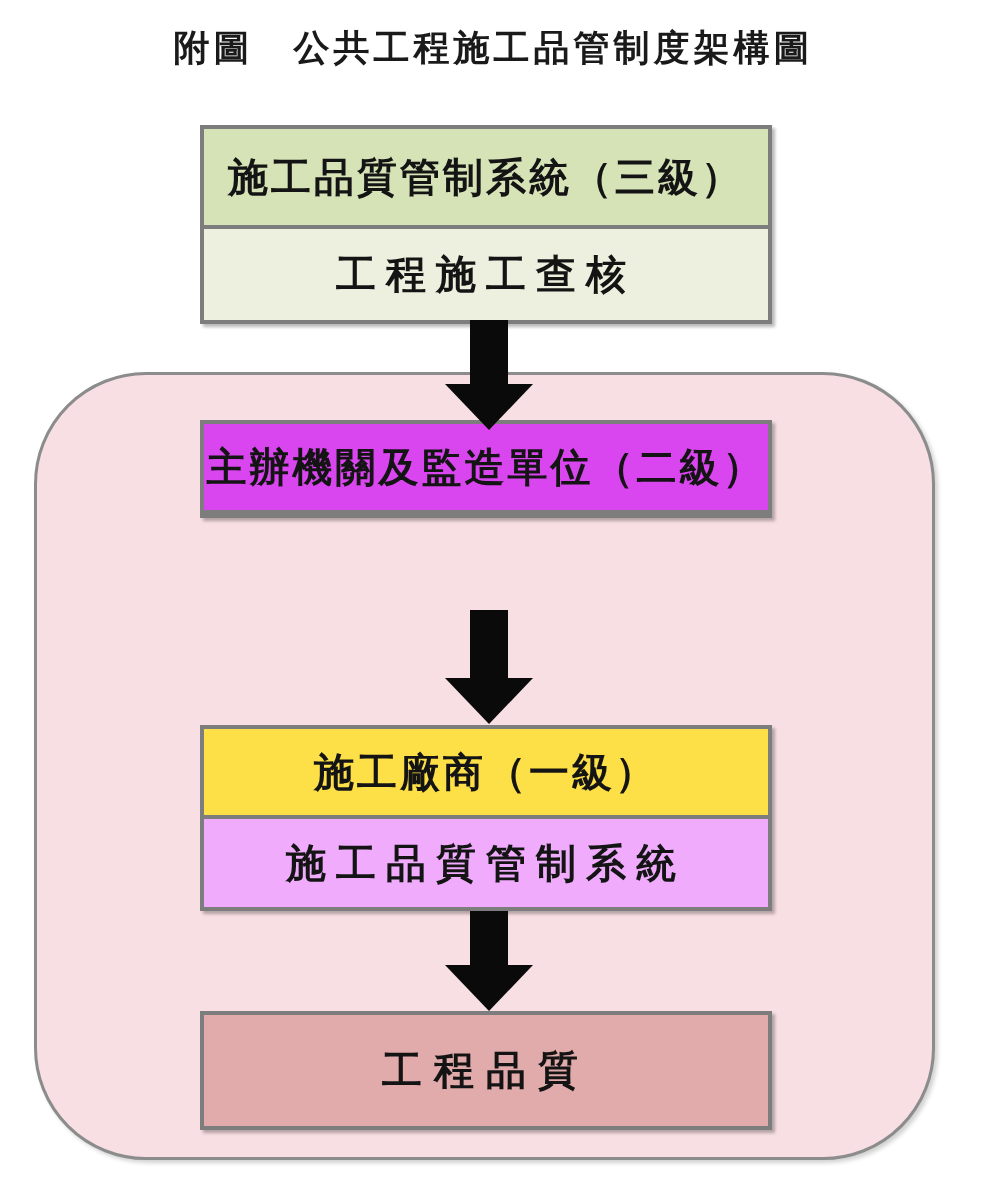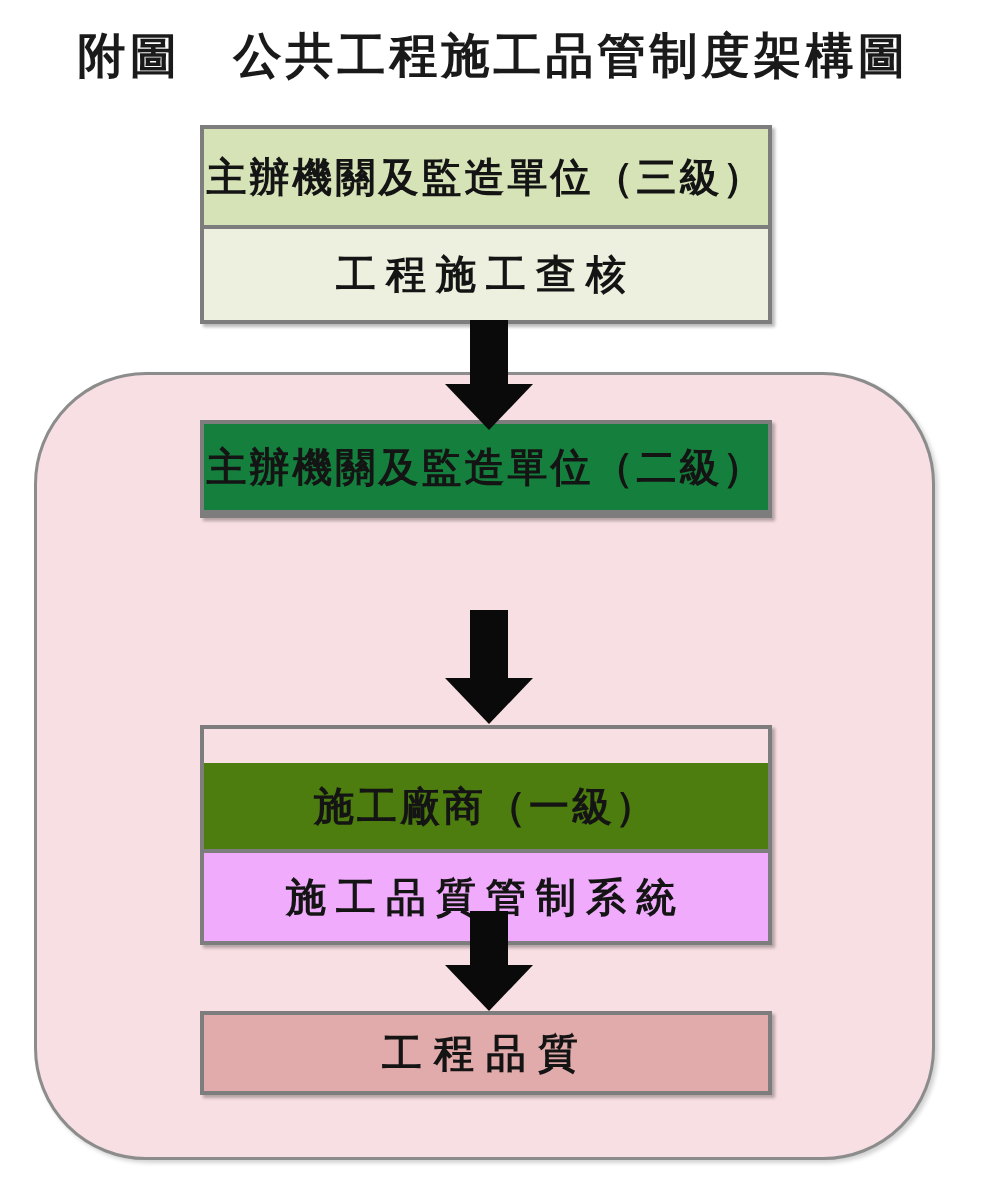--- a/index.html
+++ b/index.html
@@ -7,21 +7,21 @@
     width: 987px; height: 1204px;
     background: #ffffff;
     position: relative;
     overflow: hidden;
     font-family: "DejaVu Serif", "Liberation Serif", serif;
   }
   .title {
     position: absolute;
     top: 24px; left: 0; width: 987px;
     text-align: center;
-    font-size: 48px;
+    font-size: 36px;
     font-weight: bold;
     color: #1a1a1a;
     letter-spacing: 4px;
     z-index: 4;
   }
   .outer-group {
     position: absolute;
     left: 34px; top: 372px;
     width: 895px; height: 782px;
     background: #f8dfe3;
@@ -57,21 +57,21 @@
 
   #node-level2 { top: 420px; }
   #node-level2 .node-header { height: 86px; background: #a894c6; }
   #node-level2 .node-body   { height: 92px; background: #cbc0df; }
 
   #node-level1 { top: 725px; }
   #node-level1 .node-header { height: 86px; background: #9fd3e3; }
   #node-level1 .node-body   { height: 88px; background: #c7e4ee; }
 
   #node-result { top: 1011px; }
-  #node-result .node-single { height: 76px; background: #e2abab; }
+  #node-result .node-single { height: 111px; background: #e2abab; }
 
   .arrow-shaft {
     position: absolute;
     left: 470px;
     width: 38px;
     background: #0a0a0a;
     z-index: 3;
   }
   .arrow-head {
     position: absolute;
@@ -90,36 +90,36 @@
   #arrow3-head  { top: 965px; }
 </style>
 </head>
 <body>
 
 <div class="title">附圖　公共工程施工品管制度架構圖</div>
 
 <div class="outer-group"></div>
 
 <div class="node" id="node-level3">
-  <div class="node-row node-header" style="background: rgb(214, 227, 183);">主辦機關及監造單位（三級）</div>
+  <div class="node-row node-header" style="background: rgb(214, 227, 183);">施工品質管制系統（三級）</div>
   <div class="node-row node-body" style="background: rgb(237, 240, 222);">工程施工查核</div>
 </div>
 
 <div class="arrow-shaft" id="arrow1-shaft"></div>
 <div class="arrow-head" id="arrow1-head"></div>
 
 <div class="node" id="node-level2">
-  <div class="node-row node-header" style="background: #15803d;">主辦機關及監造單位（二級）</div>
+  <div class="node-row node-header" style="background: #d946ef;">主辦機關及監造單位（二級）</div>
 </div>
 
 <div class="arrow-shaft" id="arrow2-shaft"></div>
 <div class="arrow-head" id="arrow2-head"></div>
 
 <div class="node" id="node-level1">
-  <div class="node-row node-header" style="background: #4d7c0f; margin-top: 34px;">施工廠商（一級）</div>
+  <div class="node-row node-header" style="background: #fde047;">施工廠商（一級）</div>
   <div class="node-row node-body" style="background: #f0abfc;">施工品質管制系統</div>
 </div>
 
 <div class="arrow-shaft" id="arrow3-shaft"></div>
 <div class="arrow-head" id="arrow3-head"></div>
 
 <div class="node" id="node-result">
   <div class="node-row node-single" style="background: rgb(226, 171, 171);">工程品質</div>
 </div>
 

